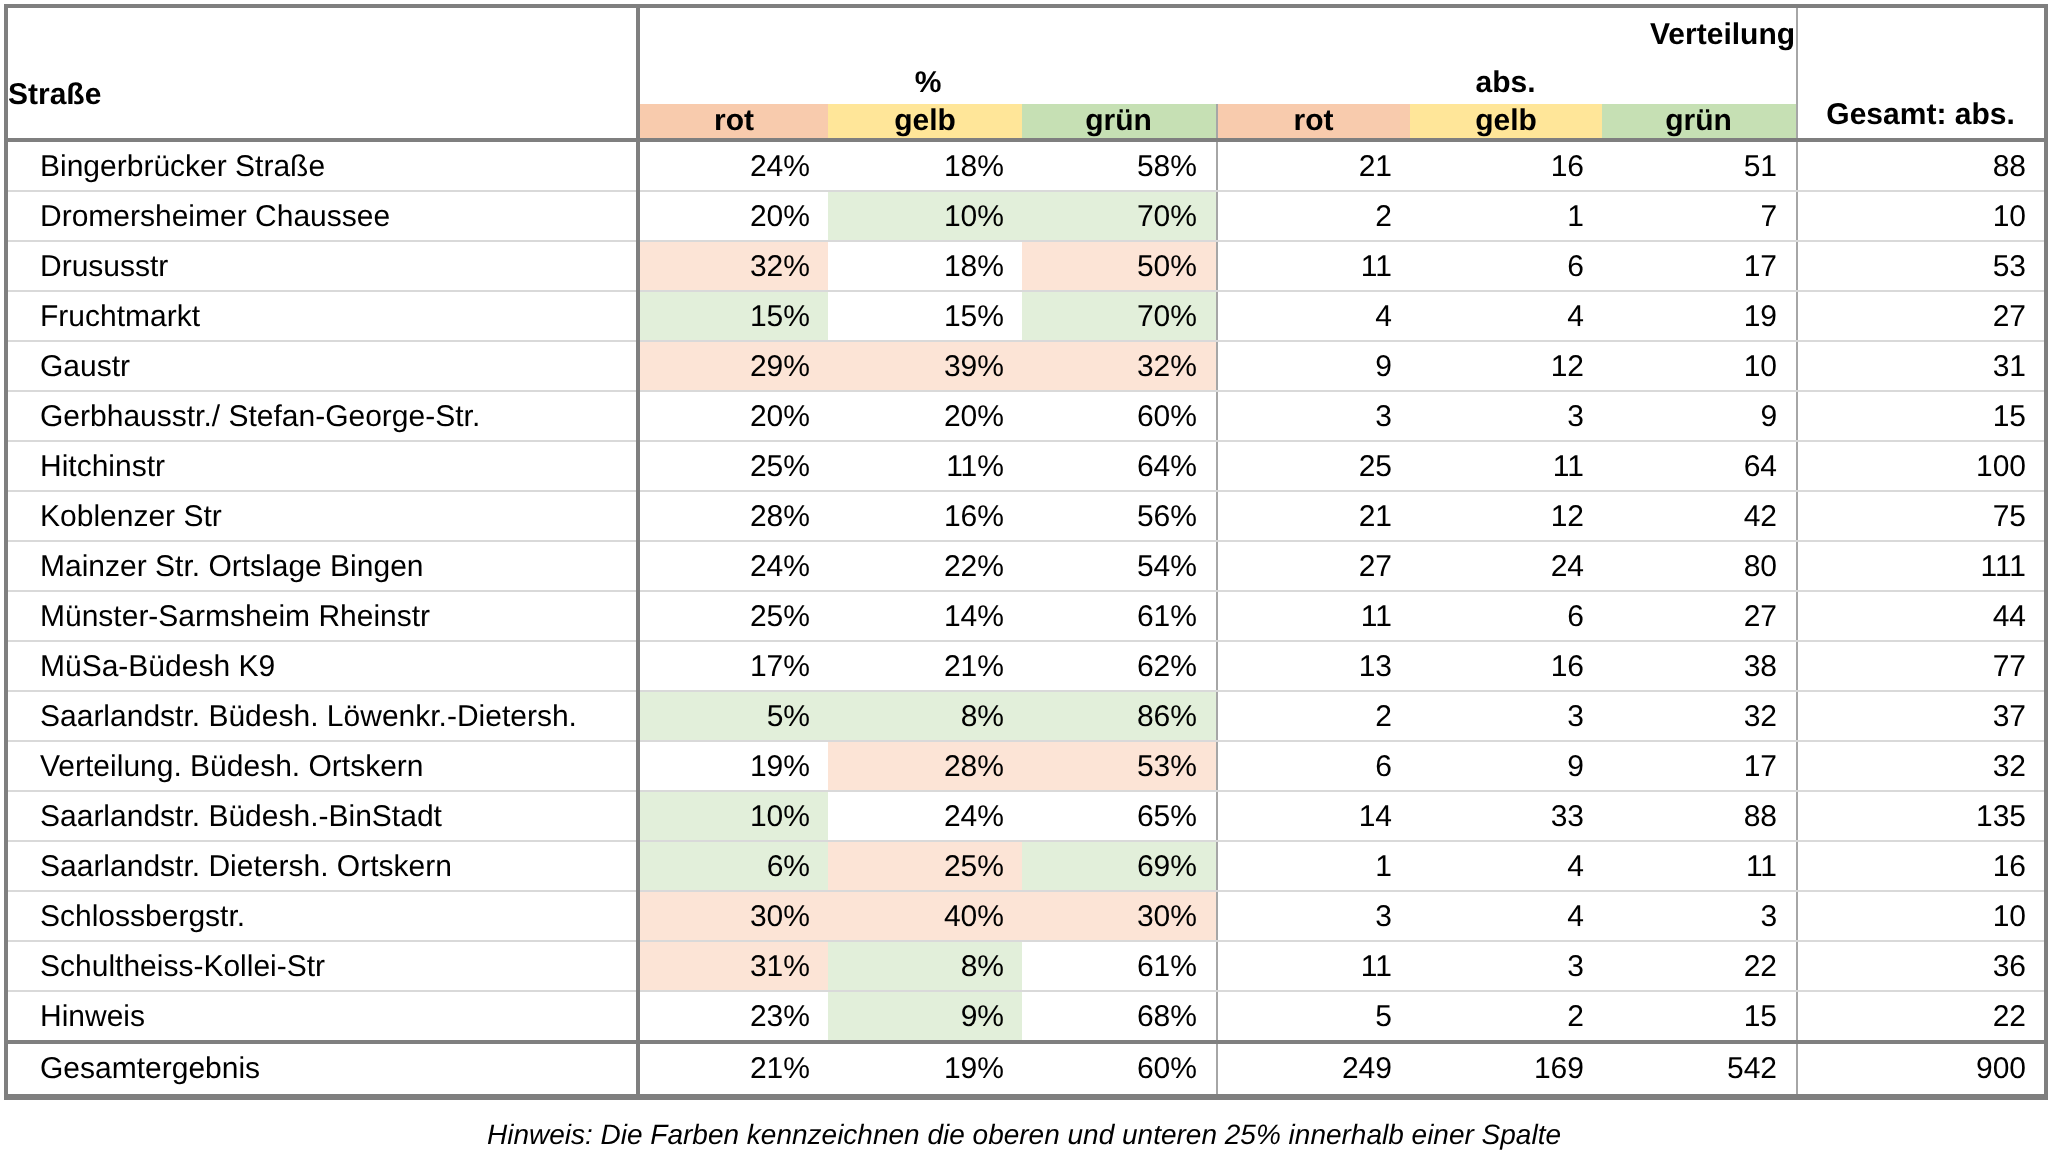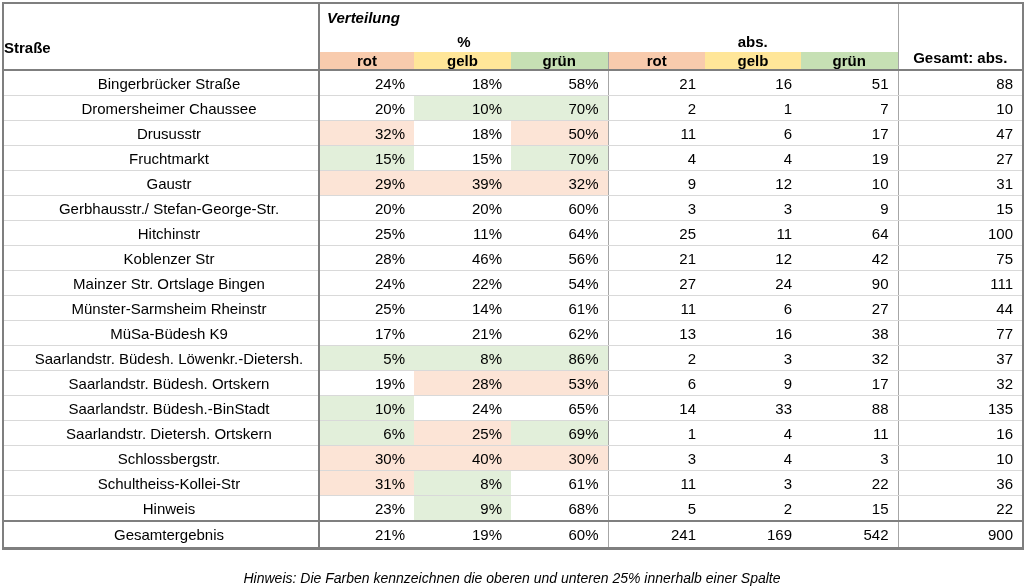--- a/index.html
+++ b/index.html
@@ -24,49 +24,48 @@
   thead tr.h1{height:27px;}
   thead tr.h2{height:22px;}
   thead tr.h3{height:14px;}
   th.strasse{
     vertical-align:bottom;text-align:left;font-weight:bold;
     border-right:2px solid var(--bdark);
     border-bottom:2px solid var(--bdark);
     padding-bottom:13px;
   }
   th.verteilung{
-    text-align:left;vertical-align:top;font-weight:bold;
+    text-align:right;vertical-align:top;font-weight:bold;
     padding:5px 0 0 7px;
     border-right:1px solid var(--bmid);
-    font-style:italic;
   }
   th.gesamt{
     vertical-align:bottom;text-align:center;font-weight:bold;
     border-bottom:2px solid var(--bdark);
     padding-bottom:3px;
   }
   th.group{text-align:center;font-weight:bold;vertical-align:middle;}
   th.group.absg{border-right:1px solid var(--bmid);}
   th.sub{
     text-align:center;font-weight:bold;vertical-align:middle;
     border-bottom:2px solid var(--bdark);
   }
   .hdr-rot{background:var(--hdr-rot);}
   .hdr-gelb{background:var(--hdr-gelb);}
   .hdr-gruen{background:var(--hdr-gruen);}
   .sep{border-right:1px solid var(--bmid);}
   tbody td{height:24px;border-bottom:1px solid var(--brow);}
-  td.street{text-align:center;padding-left:16px;border-right:2px solid var(--bdark);}
+  td.street{text-align:left;padding-left:16px;border-right:2px solid var(--bdark);}
   td.num{text-align:right;padding-right:9px;}
   .f-r{background:var(--fill-rot);}
   .f-g{background:var(--fill-gruen);}
   tfoot td{height:25px;border-top:2px solid var(--bdark);font-weight:normal;border-bottom:none;}
   .note{
     width:1020px;text-align:center;font-style:italic;font-size:14px;
-    margin-top:20px;color:#000;
+    margin-top:9px;color:#000;
   }
 </style>
 </head>
 <body>
 
 <div class="wrap">
   <table>
     <colgroup>
       <col style="width:316px">
       <col style="width:95px">
@@ -118,21 +117,21 @@
           <td class="num">10</td>
         </tr>
         <tr>
           <td class="street">Drususstr</td>
           <td class="num f-r">32%</td>
           <td class="num f-w">18%</td>
           <td class="num f-r sep">50%</td>
           <td class="num">11</td>
           <td class="num">6</td>
           <td class="num sep">17</td>
-          <td class="num">47</td>
+          <td class="num">53</td>
         </tr>
         <tr>
           <td class="street">Fruchtmarkt</td>
           <td class="num f-g">15%</td>
           <td class="num f-w">15%</td>
           <td class="num f-g sep">70%</td>
           <td class="num">4</td>
           <td class="num">4</td>
           <td class="num sep">19</td>
           <td class="num">27</td>
@@ -163,35 +162,35 @@
           <td class="num f-w">11%</td>
           <td class="num f-w sep">64%</td>
           <td class="num">25</td>
           <td class="num">11</td>
           <td class="num sep">64</td>
           <td class="num">100</td>
         </tr>
         <tr>
           <td class="street">Koblenzer Str</td>
           <td class="num f-w">28%</td>
-          <td class="num f-w">46%</td>
+          <td class="num f-w">16%</td>
           <td class="num f-w sep">56%</td>
           <td class="num">21</td>
           <td class="num">12</td>
           <td class="num sep">42</td>
           <td class="num">75</td>
         </tr>
         <tr>
           <td class="street">Mainzer Str. Ortslage Bingen</td>
           <td class="num f-w">24%</td>
           <td class="num f-w">22%</td>
           <td class="num f-w sep">54%</td>
           <td class="num">27</td>
           <td class="num">24</td>
-          <td class="num sep">90</td>
+          <td class="num sep">80</td>
           <td class="num">111</td>
         </tr>
         <tr>
           <td class="street">Münster-Sarmsheim Rheinstr</td>
           <td class="num f-w">25%</td>
           <td class="num f-w">14%</td>
           <td class="num f-w sep">61%</td>
           <td class="num">11</td>
           <td class="num">6</td>
           <td class="num sep">27</td>
@@ -211,21 +210,21 @@
           <td class="street">Saarlandstr. Büdesh. Löwenkr.-Dietersh.</td>
           <td class="num f-g">5%</td>
           <td class="num f-g">8%</td>
           <td class="num f-g sep">86%</td>
           <td class="num">2</td>
           <td class="num">3</td>
           <td class="num sep">32</td>
           <td class="num">37</td>
         </tr>
         <tr>
-          <td class="street">Saarlandstr. Büdesh. Ortskern</td>
+          <td class="street">Verteilung. Büdesh. Ortskern</td>
           <td class="num f-w">19%</td>
           <td class="num f-r">28%</td>
           <td class="num f-r sep">53%</td>
           <td class="num">6</td>
           <td class="num">9</td>
           <td class="num sep">17</td>
           <td class="num">32</td>
         </tr>
         <tr>
           <td class="street">Saarlandstr. Büdesh.-BinStadt</td>
@@ -277,21 +276,21 @@
           <td class="num sep">15</td>
           <td class="num">22</td>
         </tr>
       </tbody>
     <tfoot>
       <tr class="total">
         <td class="street">Gesamtergebnis</td>
         <td class="num">21%</td>
         <td class="num">19%</td>
         <td class="num sep">60%</td>
-        <td class="num">241</td>
+        <td class="num">249</td>
         <td class="num">169</td>
         <td class="num sep">542</td>
         <td class="num">900</td>
       </tr>
     </tfoot>
   </table>
   <div class="note">Hinweis: Die Farben kennzeichnen die oberen und unteren 25% innerhalb einer Spalte</div>
 </div>
 
 </body></html>

